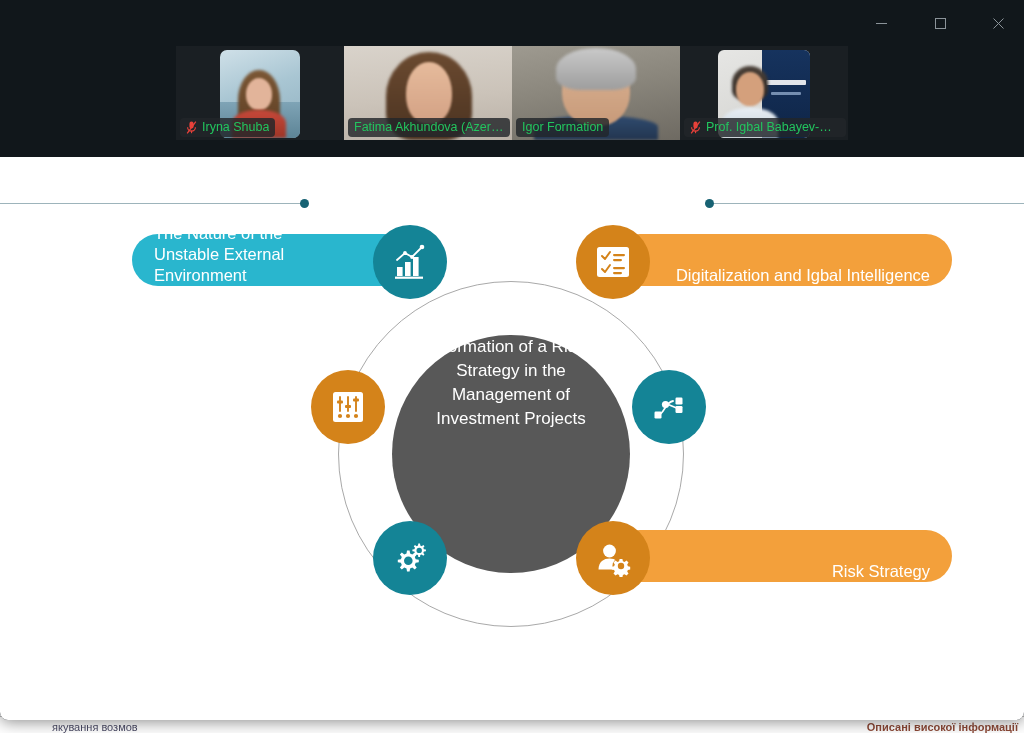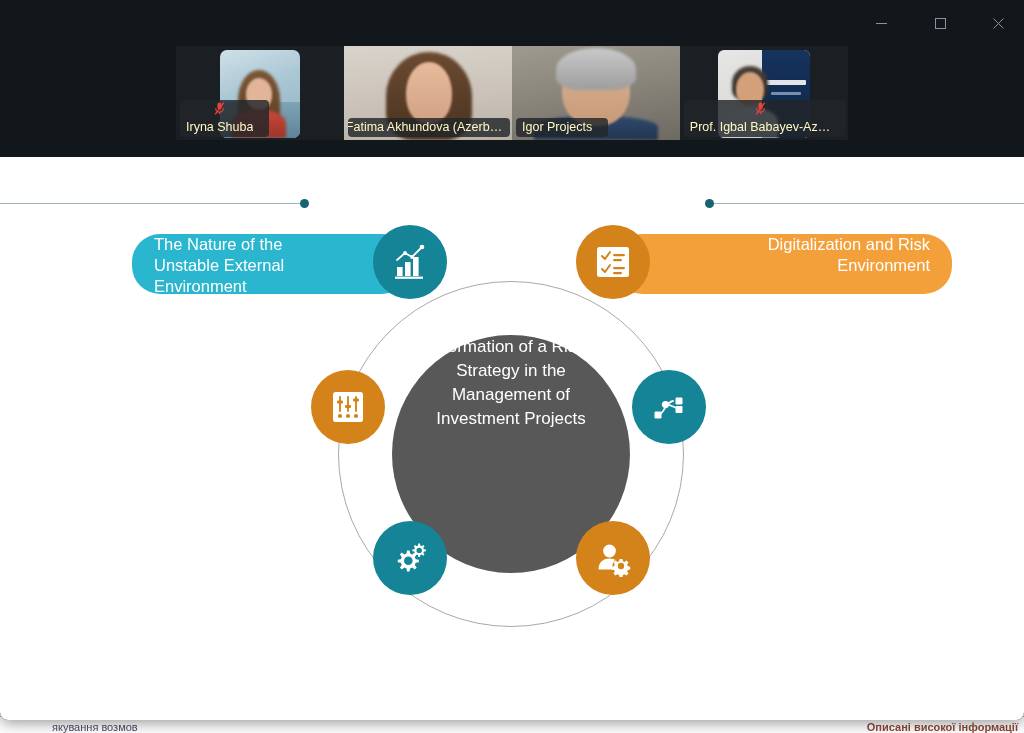--- a/index.html
+++ b/index.html
@@ -181,28 +181,27 @@
 
   
   .name-chip {
     position: absolute;
     left: 4px;
     bottom: 3px;
     max-width: 162px;
     display: flex;
     align-items: center;
     gap: 5px;
-    padding: 2px 16px 3px 6px;
+    padding: 2px 6px 3px 6px;
     background: rgba(34,38,42,.82);
     border-radius: 4px;
-    color: #fef9c3;
+    color: #22c55e;
     font-size: 12.5px;
     white-space: nowrap;
     overflow: hidden;
-    flex-direction: column;
   }
   .name-chip .label { overflow: hidden; text-overflow: ellipsis; }
   .mic-muted {
     flex: 0 0 auto;
     width: 11px; height: 13px;
     position: relative;
   }
   .mic-muted svg { display: block; }
 
   
@@ -274,24 +273,24 @@
   #core-text {
     color: #ffffff;
     font-size: 17px;
     line-height: 1.42;
     font-weight: 400;
   }
 
   
   .pill {
     position: absolute;
-    height: 60px;
+    height: 52px;
     border-radius: 28px;
     display: flex;
-    align-items: flex-start;
+    align-items: flex-end;
     color: #ffffff;
     font-size: 16.5px;
     line-height: 1.28;
   }
   .pill .pill-text { padding: 0 18px; }
   .pill.left  { justify-content: flex-start; }
   .pill.left .pill-text  { padding-left: 22px; padding-right: 60px; text-align: left; }
   .pill.right { justify-content: flex-end; }
   .pill.right .pill-text { padding-right: 22px; padding-left: 60px; text-align: right; }
 
@@ -392,21 +391,21 @@
     </div>
 
     <div class="tile" id="tile-3">
       <div class="tile-video">
         <div class="vid-bg"></div>
         <div class="vid-body"></div>
         <div class="vid-head"></div>
         <div class="vid-hair"></div>
       </div>
       <div class="name-chip">
-        <span class="label">Igor Projects</span>
+        <span class="label">Igor Formation</span>
       </div>
     </div>
 
     <div class="tile" id="tile-4">
       <div class="tile-video">
         <div class="vid-bg"></div>
         <div class="inner-frame">
           <div class="poster"></div>
           <div class="poster-line1"></div>
           <div class="poster-line2"></div>
@@ -456,21 +455,21 @@
           <rect x="22" y="14" width="5.6" height="19" fill="#fff"></rect>
           <rect x="4" y="33.6" width="28" height="2.2" fill="#fff"></rect>
           <path d="M6 17 L14 10 L21 14 L31 4" fill="none" stroke="#fff" stroke-width="1.8" stroke-linecap="round" stroke-linejoin="round"></path>
           <circle cx="14" cy="10" r="1.9" fill="#fff"></circle>
           <circle cx="21" cy="14" r="1.9" fill="#fff"></circle>
           <circle cx="31" cy="4" r="2.3" fill="#fff"></circle>
         </svg>
       </div>
 
       <div class="pill right orange-pill" id="pill-2">
-        <span class="pill-text">Digitalization and Risk Environment</span>
+        <span class="pill-text">Digitalization and Igbal Intelligence</span>
       </div>
       <div class="badge orange-badge" id="badge-2">
         <svg width="38" height="38" viewBox="0 0 38 38">
           <rect x="3" y="4" width="32" height="30" rx="2.5" fill="#fff"></rect>
           <path d="M8 13 L11 16 L16 9" fill="none" stroke="#d4831a" stroke-width="2" stroke-linecap="round" stroke-linejoin="round"></path>
           <path d="M8 26 L11 29 L16 22" fill="none" stroke="#d4831a" stroke-width="2" stroke-linecap="round" stroke-linejoin="round"></path>
           <rect x="19" y="11" width="12" height="2.2" rx="1.1" fill="#d4831a"></rect>
           <rect x="19" y="16" width="9" height="2.2" rx="1.1" fill="#d4831a"></rect>
           <rect x="19" y="24" width="12" height="2.2" rx="1.1" fill="#d4831a"></rect>
           <rect x="19" y="29" width="9" height="2.2" rx="1.1" fill="#d4831a"></rect>
@@ -511,20 +510,23 @@
             <path d="M16 11.5 l2.6 0 .5 3.1 2.2 .9 2.5-1.9 1.9 1.9 -1.9 2.5 .9 2.2 3.1 .5 0 2.6 -3.1 .5 -.9 2.2 1.9 2.5 -1.9 1.9 -2.5-1.9 -2.2 .9 -.5 3.1 -2.6 0 -.5-3.1 -2.2-.9 -2.5 1.9 -1.9-1.9 1.9-2.5 -.9-2.2 -3.1-.5 0-2.6 3.1-.5 .9-2.2 -1.9-2.5 1.9-1.9 2.5 1.9 2.2-.9 z"></path>
           </g>
           <circle cx="17.3" cy="21.8" r="4.3" fill="#148496"></circle>
           <g fill="#fff">
             <path d="M27.3 4.6 l1.7 0 .3 2 1.4 .6 1.6-1.2 1.2 1.2 -1.2 1.6 .6 1.4 2 .3 0 1.7 -2 .3 -.6 1.4 1.2 1.6 -1.2 1.2 -1.6-1.2 -1.4 .6 -.3 2 -1.7 0 -.3-2 -1.4-.6 -1.6 1.2 -1.2-1.2 1.2-1.6 -.6-1.4 -2-.3 0-1.7 2-.3 .6-1.4 -1.2-1.6 1.2-1.2 1.6 1.2 1.4-.6 z"></path>
           </g>
           <circle cx="28.2" cy="11.4" r="2.7" fill="#148496"></circle>
         </svg>
       </div>
 
+      <div class="pill right orange-pill" id="pill-6">
+        <span class="pill-text">Risk Strategy</span>
+      </div>
       <div class="badge orange-badge" id="badge-6">
         <svg width="38" height="38" viewBox="0 0 38 38">
           <circle cx="15.5" cy="12" r="6.4" fill="#fff"></circle>
           <path d="M4.5 30.5 C4.5 22.8 10 19.6 15.5 19.6 C21 19.6 26.5 22.8 26.5 30.5 Z" fill="#fff"></path>
           <circle cx="27" cy="27" r="8.6" fill="#d4831a"></circle>
           <path d="M25.6 19.9 l2.8 0 .5 2.3 1.6 .7 2-1.3 2 2 -1.3 2 .7 1.6 2.3 .5 0 2.8 -2.3 .5 -.7 1.6 1.3 2 -2 2 -2-1.3 -1.6 .7 -.5 2.3 -2.8 0 -.5-2.3 -1.6-.7 -2 1.3 -2-2 1.3-2 -.7-1.6 -2.3-.5 0-2.8 2.3-.5 .7-1.6 -1.3-2 2-2 2 1.3 1.6-.7 z" fill="#fff"></path>
           <circle cx="27" cy="27" r="3.2" fill="#d4831a"></circle>
         </svg>
       </div>
 

